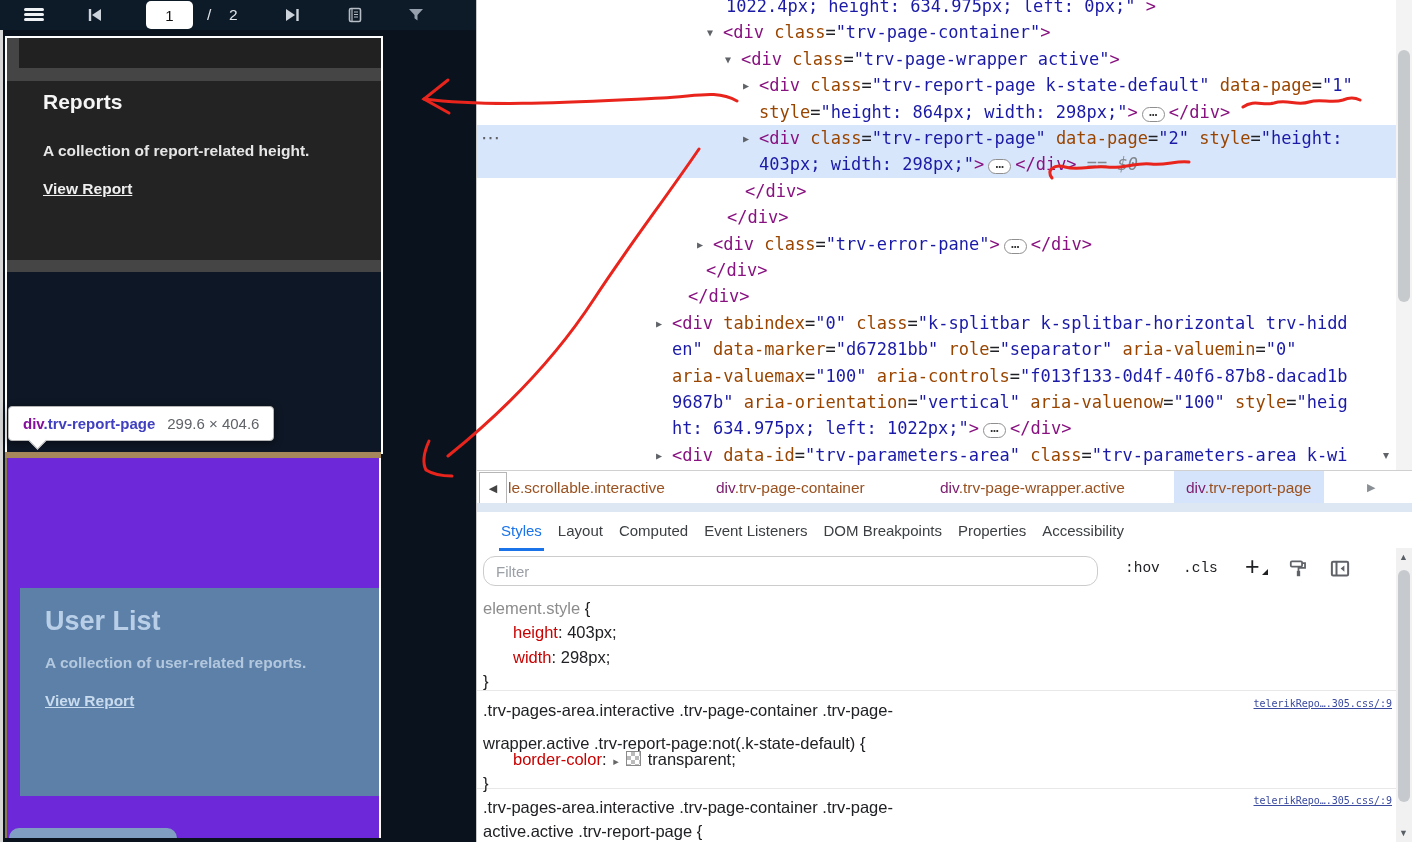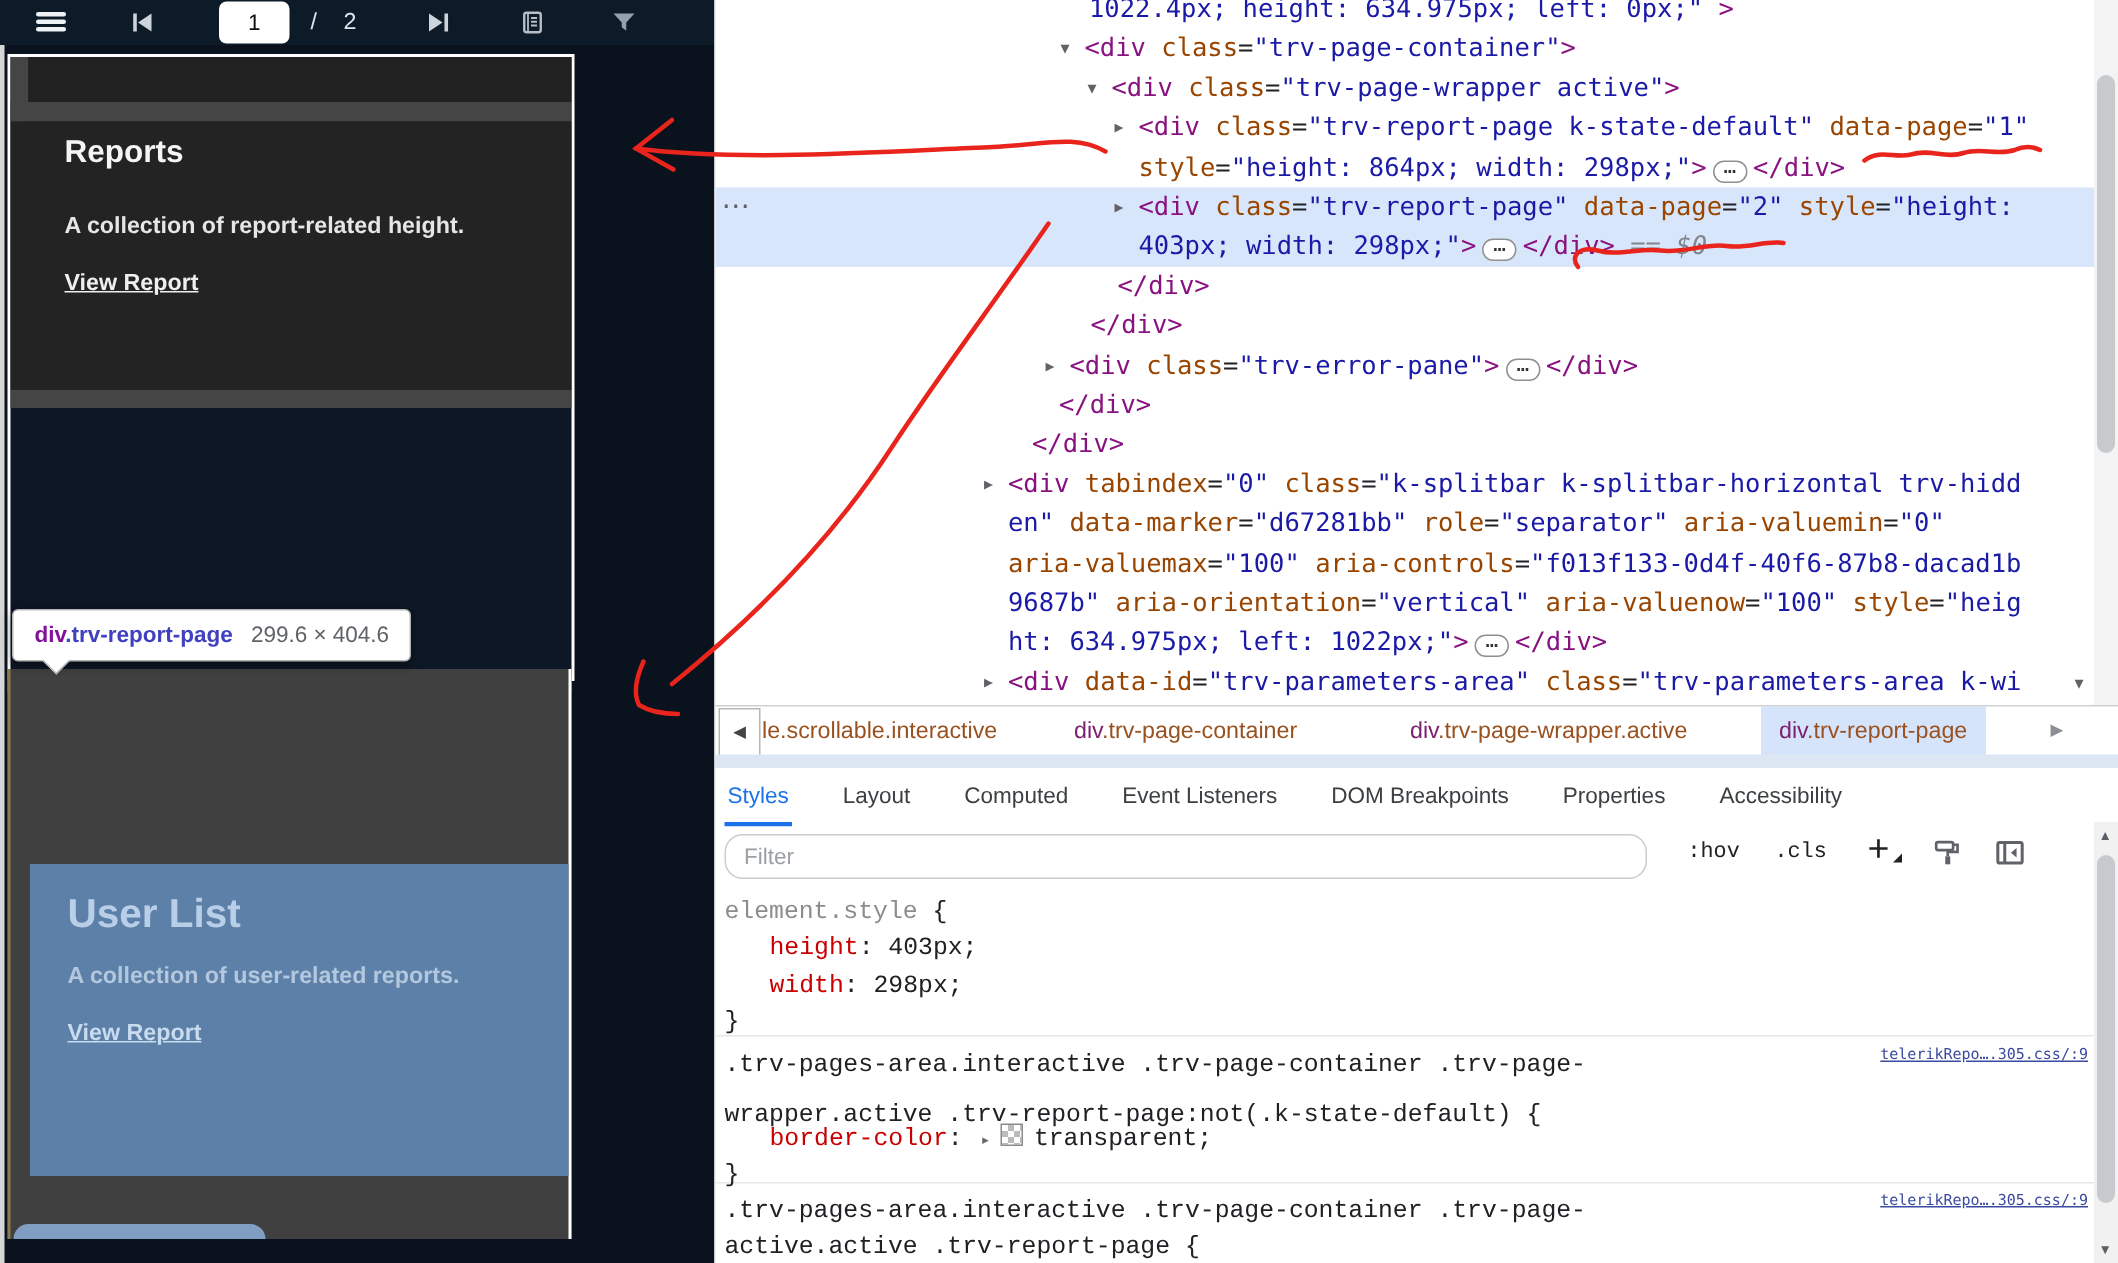--- a/index.html
+++ b/index.html
@@ -22,21 +22,21 @@
   .p1-a{position:absolute;left:12px;top:0;right:0;height:30px;background:#212121;}
   .p1-b{position:absolute;left:0;top:30px;right:0;height:13px;background:#454545;}
   .p1-card{position:absolute;left:0;top:43px;right:0;height:179px;background:#232323;}
   .p1-d{position:absolute;left:0;top:222px;right:0;height:12px;background:#454545;}
   .p1-title{position:absolute;left:36px;top:52px;font-size:21px;font-weight:700;color:#f5f5f5;}
   .p1-desc{position:absolute;left:36px;top:104px;font-size:15.5px;font-weight:600;color:#e6e6e6;}
   .p1-link{position:absolute;left:36px;top:142px;font-size:15.5px;font-weight:600;color:#efefef;text-decoration:underline;cursor:pointer;}
 
   
   .tanband{position:absolute;left:5px;top:452px;width:376px;height:10px;background:#a5875b;}
-  .page2{position:absolute;left:5px;top:446px;width:376px;height:380px;box-sizing:border-box;background:#404040;border-right:2px solid #fff;border-left:2px solid #8b7b50;padding-left:32px;}
+  .page2{position:absolute;left:5px;top:458px;width:376px;height:380px;box-sizing:border-box;background:#6d28d9;border-right:2px solid #fff;border-left:2px solid #8b7b50;padding-left:32px;}
   .p2-card{position:absolute;left:13px;top:130px;right:0;height:208px;background:#5d80a8;}
   .p2-title{position:absolute;left:38px;top:148px;font-size:27px;font-weight:700;color:#b9cfe8;}
   .p2-desc{position:absolute;left:38px;top:196px;font-size:15.5px;font-weight:600;color:#b3c8de;}
   .p2-link{position:absolute;left:38px;top:234px;font-size:15.5px;font-weight:600;color:#c9dbee;text-decoration:underline;cursor:pointer;}
   .p2-tab{position:absolute;left:2px;top:370px;width:168px;height:10px;background:#7f9ec2;border-radius:14px 14px 0 0;}
 
   
   .tooltip{position:absolute;left:8px;top:406px;z-index:40;display:flex;align-items:center;gap:12px;background:#fff;border:1px solid #b5b5b5;border-radius:4px;padding:8px 14px;box-shadow:0 2px 8px rgba(0,0,0,.45);white-space:nowrap;}
   .tooltip::after{content:"";position:absolute;left:22px;bottom:-7px;width:12px;height:12px;background:#fff;border-right:1px solid #b5b5b5;border-bottom:1px solid #b5b5b5;transform:rotate(45deg);}
   .tt-sel{font-size:15px;font-weight:700;}
@@ -64,37 +64,37 @@
   
   .bc-bar{position:absolute;left:477px;top:470px;width:935px;height:33px;background:#fff;border-top:1px solid #d0d0d0;}
   .bc-back{position:absolute;left:2px;top:1px;width:26px;height:31px;border:1px solid #b6b6b6;background:#fff;text-align:center;line-height:31px;font-size:11px;color:#444;cursor:pointer;}
   .bc-item{position:absolute;top:0;height:33px;line-height:33px;font-size:15.5px;cursor:pointer;white-space:nowrap;}
   .bc-sel{background:#d6e4fb;padding:0 12px;}
   .bc-tag{color:#7c2070;} .bc-rest{color:#9a5120;}
   .bc-fwd{position:absolute;left:890px;top:0;height:33px;line-height:33px;font-size:11px;color:#8a8f95;cursor:pointer;}
   .strip{position:absolute;left:477px;top:503px;width:935px;height:9px;background:#dde6f3;}
 
   
-  .tabs{position:absolute;left:477px;top:512px;width:919px;height:39px;background:#fff;display:flex;gap:36px;padding-left:8px;box-sizing:border-box;align-items:center;}
+  .tabs{position:absolute;left:477px;top:512px;width:919px;height:39px;background:#fff;display:flex;gap:16px;padding-left:24px;box-sizing:border-box;align-items:center;}
   .tab{position:relative;font-size:15px;color:#3c4043;height:39px;line-height:37px;cursor:pointer;white-space:nowrap;}
   .tab-active{color:#1a73e8;}
   .tab-active::after{content:"";position:absolute;left:-2px;right:-2px;bottom:0;height:3px;background:#1a73e8;}
 
   
   .st-toolbar{position:absolute;left:477px;top:551px;width:919px;height:41px;background:#fff;}
   .filter-input{position:absolute;left:6px;top:5px;width:615px;height:30px;box-sizing:border-box;border:1px solid #ccc;border-radius:12px;padding:0 12px;font:15px "Liberation Sans",sans-serif;color:#202124;}
   .filter-input::placeholder{color:#9aa0a6;}
   .mini{position:absolute;top:9px;font-family:"Liberation Mono",monospace;font-size:14.5px;color:#202124;cursor:pointer;}
   .plusbtn{position:absolute;left:768px;top:1px;font-size:25px;font-weight:300;color:#202124;cursor:pointer;}
   .plusbtn::after{content:"";position:absolute;right:-8px;bottom:6px;border-left:6px solid transparent;border-bottom:6px solid #202124;}
   .ico-svg{position:absolute;top:8px;cursor:pointer;}
 
   
   .styles-pane{position:absolute;left:477px;top:592px;width:919px;height:250px;overflow:hidden;background:#fff;}
-  .st-line{position:absolute;left:6px;white-space:pre;font-family:Liberation Mono, monospace;font-size:16.5px;line-height:24.3px;height:24.3px;color:#202124;}
+  .st-line{position:absolute;left:6px;white-space:pre;font-family:Liberation Sans, sans-serif;font-size:16.5px;line-height:24.3px;height:24.3px;color:#202124;}
   .st-prop-line{left:36px;}
   .st-selmuted{color:#8c8c8c;} .st-dark{color:#202124;} .st-prop{color:#c80000;}
   .st-exp{color:#666;font-size:11px;margin:0 7px 0 2px;cursor:pointer;}
   .st-swatch{display:inline-block;width:13px;height:13px;border:1px solid #8a8a8a;vertical-align:-1px;margin-right:7px;background:repeating-conic-gradient(#bbb 0% 25%,#fff 0% 50%) 0 0/8px 8px;cursor:pointer;}
   .st-link{position:absolute;right:4px;font-family:"DejaVu Sans Mono","Liberation Mono",monospace;font-size:10px;color:#3a4a9f;text-decoration:underline;white-space:nowrap;cursor:pointer;margin-left:19px;}
   .st-sep{position:absolute;left:0;width:919px;border-top:1px solid #e8e8e8;}
 
   
   .st-scroll{position:absolute;left:1396px;top:548px;width:16px;height:294px;background:#f1f1f1;}
   .st-up{position:absolute;left:3px;top:4px;font-size:9px;color:#585f66;}

